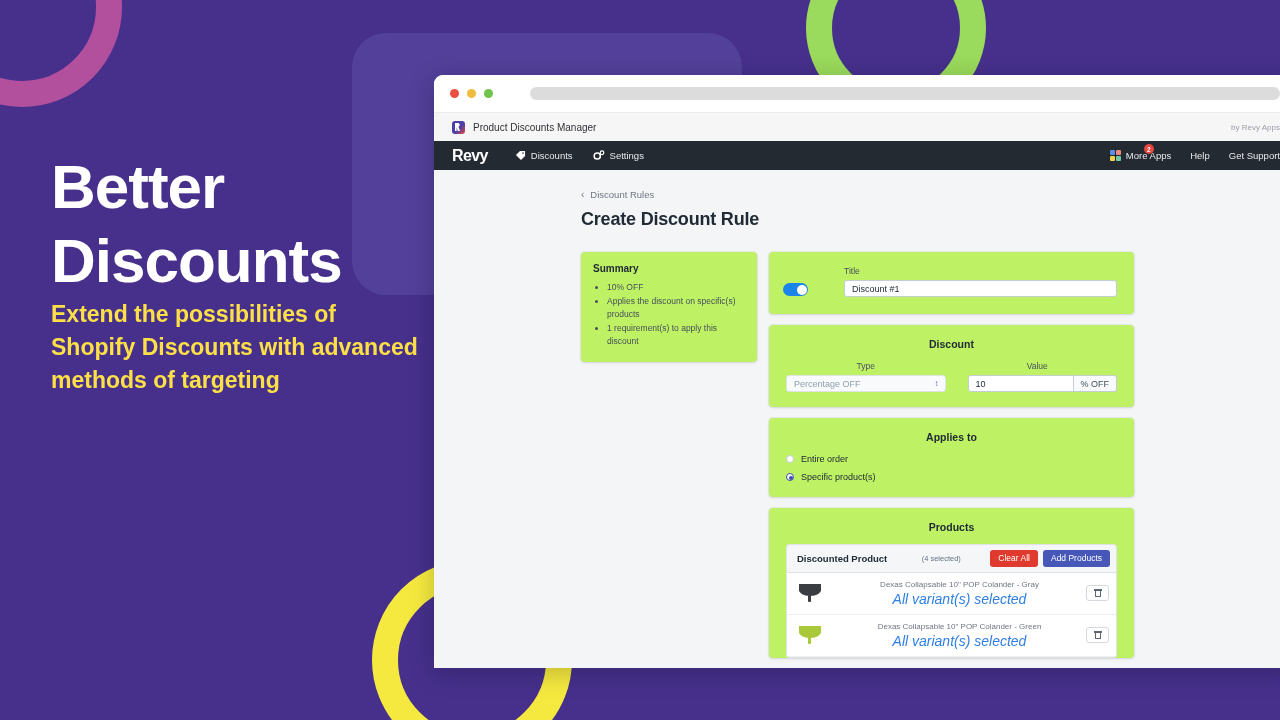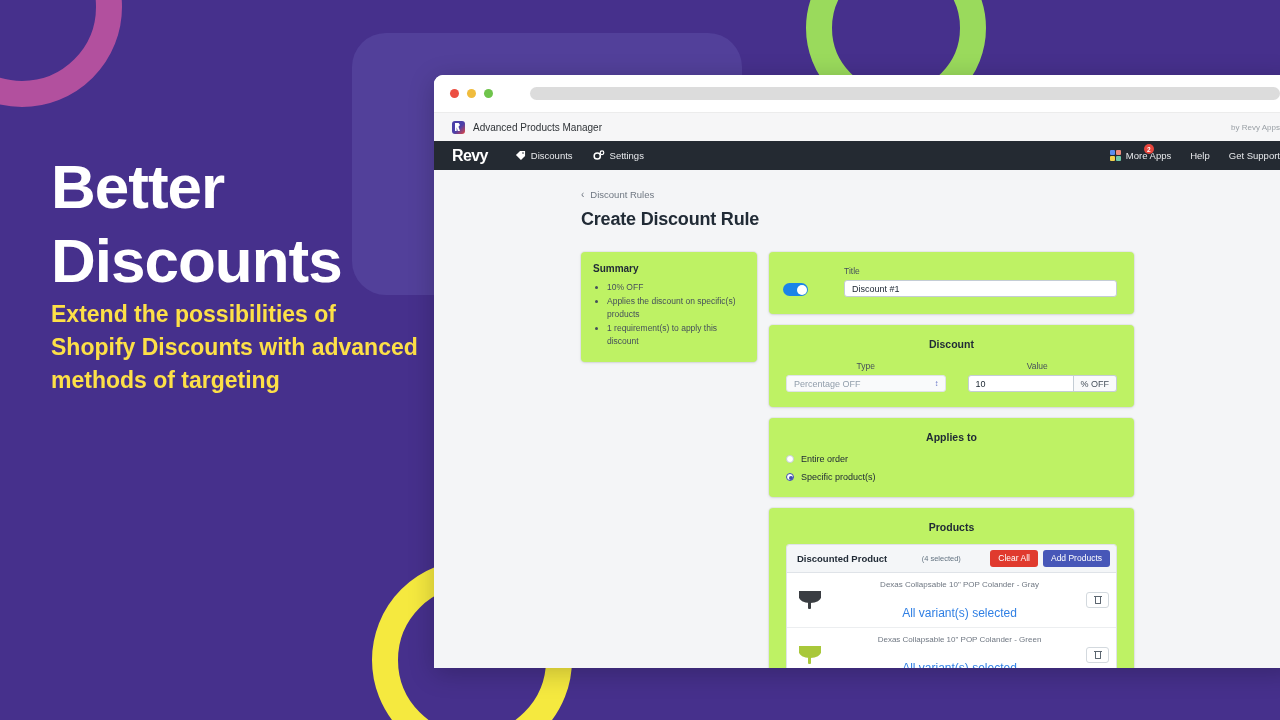--- a/index.html
+++ b/index.html
@@ -165,21 +165,21 @@
   .btn { border-radius:3px; font-size:8.5px; color:#fff; padding:4px 8px; line-height:1; }
   .btn-danger { background:#e03a2e; margin-right:5px; }
   .btn-primary { background:#4757b8; }
 
   .prod-row { display:flex; align-items:center; padding:7px 7px 7px 10px; border-bottom:1px solid #eceef0; background:#fff; }
   .thumb { width:26px; height:22px; flex:none; position:relative; }
   .bowl { position:absolute; left:2px; top:2px; width:22px; height:12px; border-radius:0 0 48% 48%; }
   .bowl::after { content:""; position:absolute; left:9px; top:11px; width:3px; height:7px; background:inherit; border-radius:1px; }
   .prod-info { margin-left:10px; flex:1; }
   .prod-name { font-size:8px; color:#6f7782; }
-  .prod-var { font-size:12px; color:#2f7fe4; margin-top:17px; }
+  .prod-var { font-size:14px; color:#2f7fe4; margin-top:2px;font-style:italic; }
   .icon-btn {
     width:23px; height:16px; border:1px solid #d3d9de; border-radius:3px; background:#fff;
     display:flex; align-items:center; justify-content:center; flex:none;
   }
   .trash { width:6px; height:8px; position:relative; }
   .trash::before {
     content:""; position:absolute; left:0; top:1.5px; right:0; bottom:0;
     border:1px solid #5c6670; border-top:none; border-radius:0 0 1px 1px;
   }
   .trash::after {
@@ -210,21 +210,21 @@
 
   <div class="chrome-bar">
     <span class="dot red"></span>
     <span class="dot yellow"></span>
     <span class="dot green"></span>
     <div class="url-bar" title=""></div>
   </div>
 
   <div class="app-bar">
     <span class="app-logo"></span>
-    <span class="app-bar-title">Advanced Products Manager</span>
+    <span class="app-bar-title">Product Discounts Manager</span>
     <span class="app-bar-by">by Revy Apps</span>
   </div>
 
   <div class="nav-bar">
     <span class="revy-logo">Revy</span>
 
     <span class="nav-item">
       <svg width="11" height="11" viewBox="0 0 24 24">
         <path d="M2 11 L11 2 L22 2 L22 13 L13 22 Z" fill="#ffffff"></path>
         <circle cx="17.5" cy="6.5" r="1.8" fill="#242a32"></circle>

